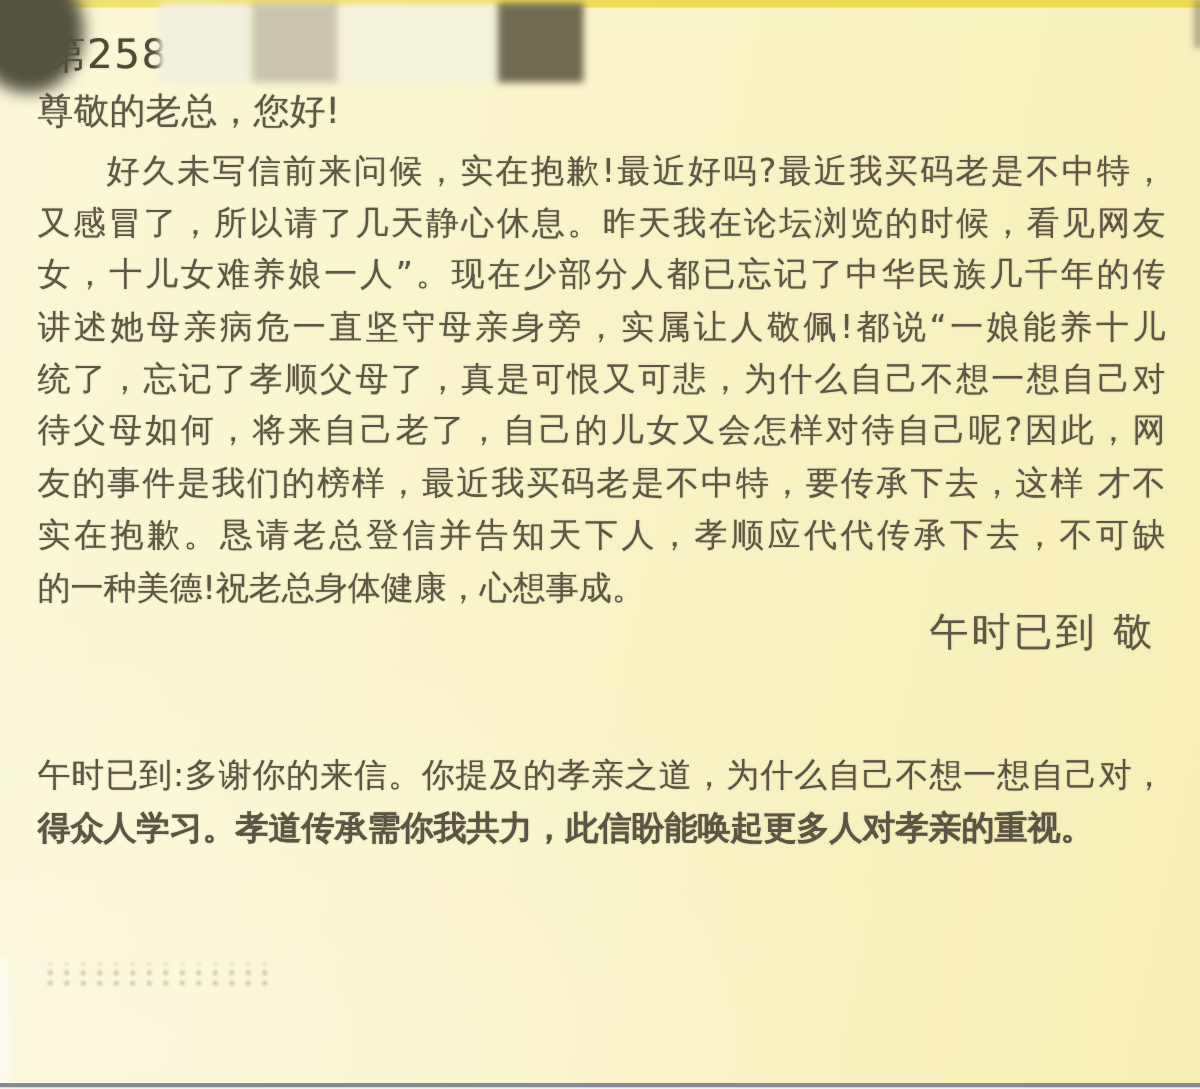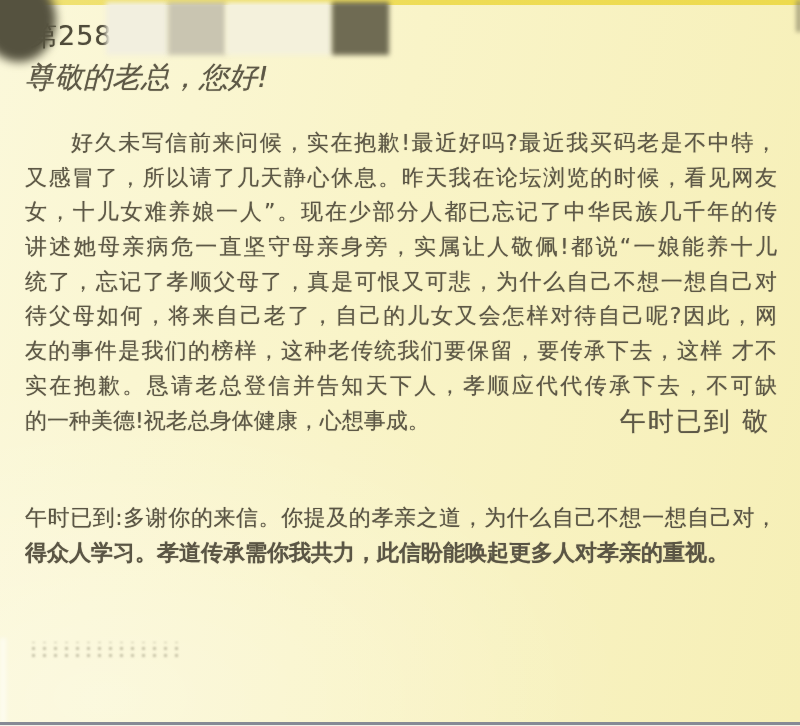--- a/index.html
+++ b/index.html
@@ -27,29 +27,28 @@
   .redact.r4 { left:332px; width:57px;  background:#6f6b53; }
   .issue {
     position:absolute; left:30px; top:18px;
     font-size:27px; color:#4f4b3a; letter-spacing:1px;
     text-shadow:0 0 1px rgba(79,75,58,.5);
     z-index:1;
   }
   .redact, .blob { z-index:2; }
   .greeting {
     position:absolute; left:25px; top:58px;
-    font-size:29px; color:#5d5846;
+    font-size:24px; color:#5d5846;
     text-shadow:0 0 1px rgba(93,88,70,.55);
-    font-style:italic;
   }
   .letter { position:absolute; left:25px; top:98px; width:752px;
     font-size:22px; color:#5d5846; text-shadow:0 0 1px rgba(93,88,70,.55); }
   .letter .line { height:34.7px; line-height:34.7px;
     text-align:justify; text-align-last:justify; overflow:hidden; }
-  .letter .line.first { text-indent:46px;margin-top:28px; }
+  .letter .line.first { text-indent:46px; }
   .letter .line.lastline { text-align-last:left; }
   .signature {
     position:absolute; right:30px; top:404px;
     font-size:26px; color:#5d5846; text-shadow:0 0 1px rgba(93,88,70,.55);
     letter-spacing:2px;
   }
   .reply { position:absolute; left:25px; top:500px; width:752px;
     font-size:22px; color:#5a5544; text-shadow:0 0 1px rgba(90,85,68,.55); }
   .reply .line { height:35.4px; line-height:35.4px;
     text-align:justify; text-align-last:justify; overflow:hidden; }
@@ -89,21 +88,21 @@
 
   <div class="greeting">尊敬的老总，您好!</div>
 
   <div class="letter">
     <div class="line first">好久未写信前来问候，实在抱歉!最近好吗?最近我买码老是不中特，</div>
     <div class="line">又感冒了，所以请了几天静心休息。昨天我在论坛浏览的时候，看见网友</div>
     <div class="line">女，十儿女难养娘一人”。现在少部分人都已忘记了中华民族几千年的传</div>
     <div class="line">讲述她母亲病危一直坚守母亲身旁，实属让人敬佩!都说“一娘能养十儿</div>
     <div class="line">统了，忘记了孝顺父母了，真是可恨又可悲，为什么自己不想一想自己对</div>
     <div class="line">待父母如何，将来自己老了，自己的儿女又会怎样对待自己呢?因此，网</div>
-    <div class="line">友的事件是我们的榜样，这种老传统我们要保留，要传承下去，这样 才不</div>
+    <div class="line">友的事件是我们的榜样，最近我买码老是不中特，要传承下去，这样 才不</div>
     <div class="line">实在抱歉。恳请老总登信并告知天下人，孝顺应代代传承下去，不可缺</div>
     <div class="line lastline">的一种美德!祝老总身体健康，心想事成。</div>
   </div>
 
   <div class="signature">午时已到 敬</div>
 
   <div class="reply">
     <div class="line">午时已到:多谢你的来信。你提及的孝亲之道，为什么自己不想一想自己对，</div>
     <div class="line lastline">得众人学习。孝道传承需你我共力，此信盼能唤起更多人对孝亲的重视。</div>
   </div>

